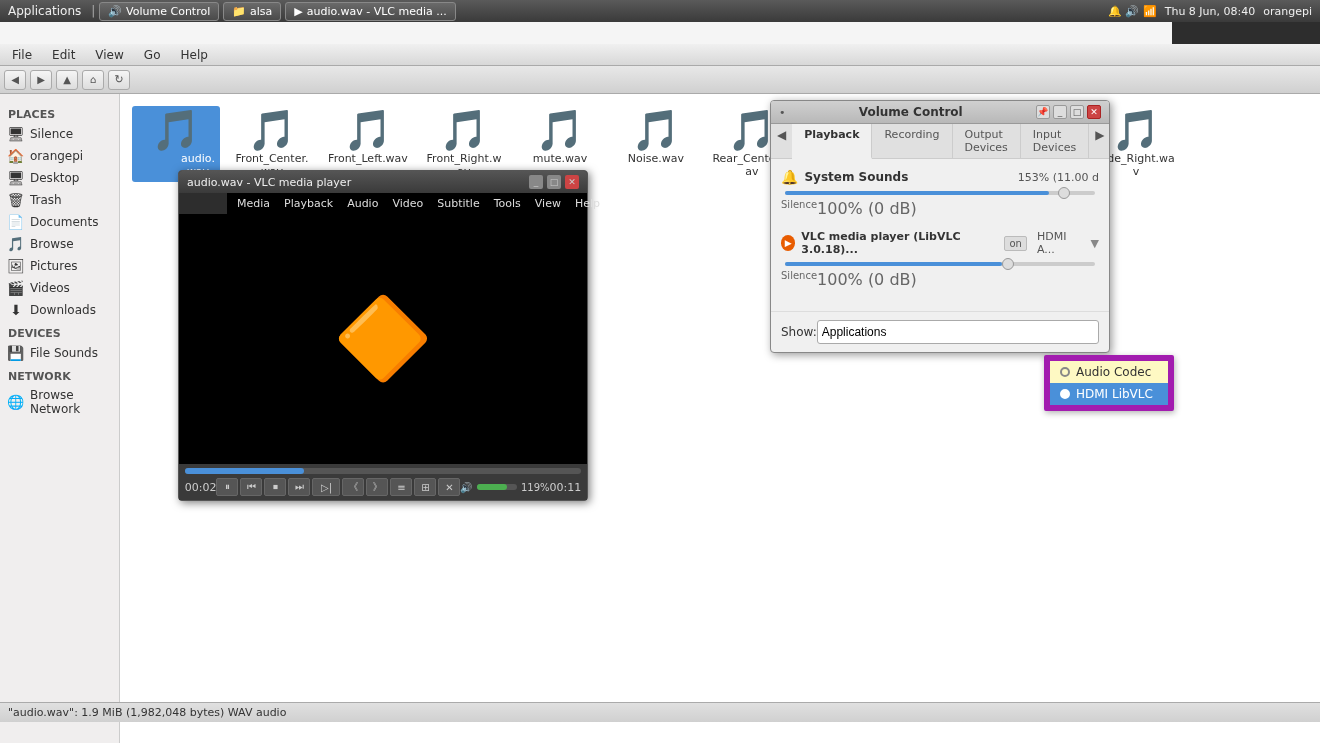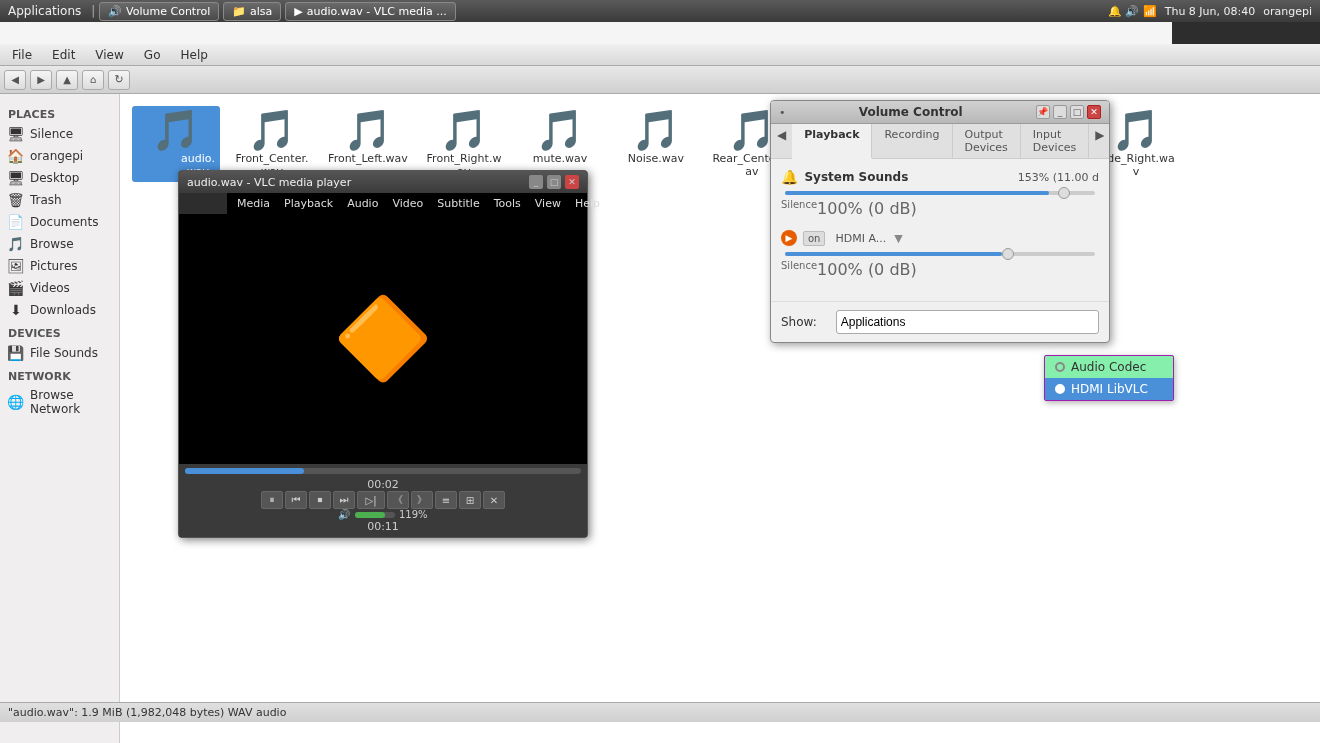--- a/index.html
+++ b/index.html
@@ -50,21 +50,21 @@
     .wctrl-min { background: #888; }
     .wctrl-max { background: #888; }
     .wctrl-close { background: #cc4444; }
     .vlc-menubar { background: #000000; display: flex; align-items: center; padding: 2px 4px; gap: 2px; margin-left: 48px; }
     .vlc-menu-item { color: #ddd; font-size: 11px; padding: 2px 6px; cursor: pointer; }
     .vlc-video { width: 100%; height: 250px; background: #000; display: flex; align-items: center; justify-content: center; position: relative; }
     .vlc-cone { font-size: 80px; }
     .vlc-controls { background: #3a3a3a; padding: 4px 6px; }
     .vlc-seekbar { height: 6px; background: #555; border-radius: 3px; margin-bottom: 4px; position: relative; }
     .vlc-seekbar-fill { height: 100%; width: 30%; background: #4a90d9; border-radius: 3px; }
-    .vlc-bottom { display: flex; align-items: center; justify-content: flex-start; flex-direction: column; }
+    .vlc-bottom { display: flex; align-items: center; justify-content: center; }
     .vlc-time-left { color: #ccc; font-size: 11px; }
     .vlc-time-right { color: #ccc; font-size: 11px; }
     .vlc-btn-row { display: flex; gap: 2px; align-items: center; }
     .vlc-btn { width: 22px; height: 18px; background: #555; border: 1px solid #666; border-radius: 2px; color: #ccc; font-size: 10px; cursor: pointer; display: flex; align-items: center; justify-content: center; }
     .vlc-volume { display: flex; align-items: center; gap: 4px; color: #ccc; font-size: 10px; }
     .vlc-vol-bar { width: 40px; height: 6px; background: #555; border-radius: 3px; position: relative; }
     .vlc-vol-fill { height: 100%; width: 75%; background: #4CAF50; border-radius: 3px; }
 
     
     #volume-window { position: absolute; left: 770px; top: 100px; width: 340px; background: #f0f0f0; border: 1px solid #888; border-radius: 4px; box-shadow: 2px 2px 8px rgba(0,0,0,0.4); z-index: 60; }
@@ -83,26 +83,26 @@
     .vc-channel-icon { font-size: 14px; color: #555; }
     .vc-channel-name { font-size: 12px; color: #333; font-weight: bold; }
     .vc-channel-value { font-size: 11px; color: #555; margin-left: auto; }
     .vc-slider-track { height: 4px; background: #ccc; border-radius: 2px; position: relative; margin: 0 4px 4px 4px; }
     .vc-slider-fill { height: 100%; background: #4a90d9; border-radius: 2px; }
     .vc-slider-thumb { width: 12px; height: 12px; background: #ddd; border: 1px solid #999; border-radius: 50%; position: absolute; top: -4px; right: 10%; cursor: pointer; }
     .vc-silence-label { font-size: 10px; color: #666; }
     .vc-percent-label { font-size: 16px; color: #666; text-align: right; }
     .vc-labels { display: flex; justify-content: flex-start; margin-top: 2px; }
     .vc-on-label { font-size: 10px; color: #555; background: #ddd; border: 1px solid #bbb; padding: 1px 4px; border-radius: 2px; }
-    .vc-dropdown-row { display: flex; align-items: center; padding: 8px 10px; border-top: 1px solid #ddd; gap: 19px; }
+    .vc-dropdown-row { display: flex; align-items: center; padding: 8px 10px; border-top: 1px solid #ddd; gap: 0; }
     .vc-show-label { font-size: 12px; color: #333; }
     .vc-dropdown { flex: 1; height: 24px; border: 1px solid #aaa; border-radius: 3px; background: #fff; font-size: 12px; padding: 0 4px; appearance: none; cursor: pointer; }
 
     
-    #audio-dropdown { position: absolute; left: 1044px; top: 355px; width: 130px; background: #86efac; border: 1px solid #a21caf; box-shadow: 1px 2px 6px rgba(0,0,0,0.3); z-index: 80; border-radius: 2px; }
+    #audio-dropdown { position: absolute; left: 1044px; top: 355px; width: 130px; background: #fef9c3; border: 6px solid #a21caf; box-shadow: 1px 2px 6px rgba(0,0,0,0.3); z-index: 80; border-radius: 2px; }
     .dropdown-item { padding: 4px 10px; font-size: 12px; color: #333; cursor: pointer; display: flex; align-items: center; gap: 6px; }
     .dropdown-item.selected { background: #4a90d9; color: white; }
     .radio-dot { width: 10px; height: 10px; border-radius: 50%; border: 2px solid #888; flex-shrink: 0; }
     .radio-dot.checked { border-color: #fff; background: #fff; box-shadow: 0 0 0 2px #4a90d9; }
     .dropdown-item.selected .radio-dot { border-color: #fff; background: #fff; }
 
     
     .vc-vlc-header { display: flex; align-items: center; gap: 6px; margin-bottom: 6px; }
     .vlc-icon-small { width: 16px; height: 16px; background: #e85c00; border-radius: 50%; display: flex; align-items: center; justify-content: center; font-size: 9px; color: white; }
   </style>
@@ -341,20 +341,21 @@
       </div>
       <div class="vc-labels">
         <span class="vc-silence-label">Silence</span>
         <span class="vc-percent-label">100% (0 dB)</span>
       </div>
     </div>
 
     <div class="vc-channel">
       <div class="vc-vlc-header">
         <div class="vlc-icon-small">▶</div>
+        <span class="vc-channel-name" style="font-size:11px;">VLC media player (LibVLC 3.0.18)...</span>
         <span class="vc-on-label">on</span>
         <span style="font-size:11px;color:#555;margin-left:4px;">HDMI A...</span>
         <span style="font-size:11px;color:#888;margin-left:2px;">▼</span>
       </div>
       <div class="vc-slider-track">
         <div class="vc-slider-fill" style="width:70%;"></div>
         <div class="vc-slider-thumb" style="right:26%;"></div>
       </div>
       <div class="vc-labels">
         <span class="vc-silence-label">Silence</span>

